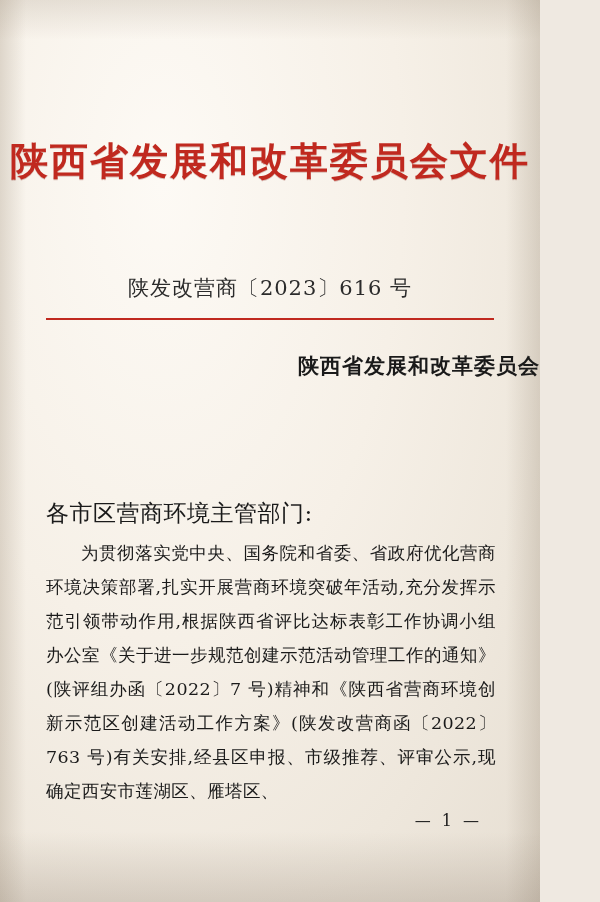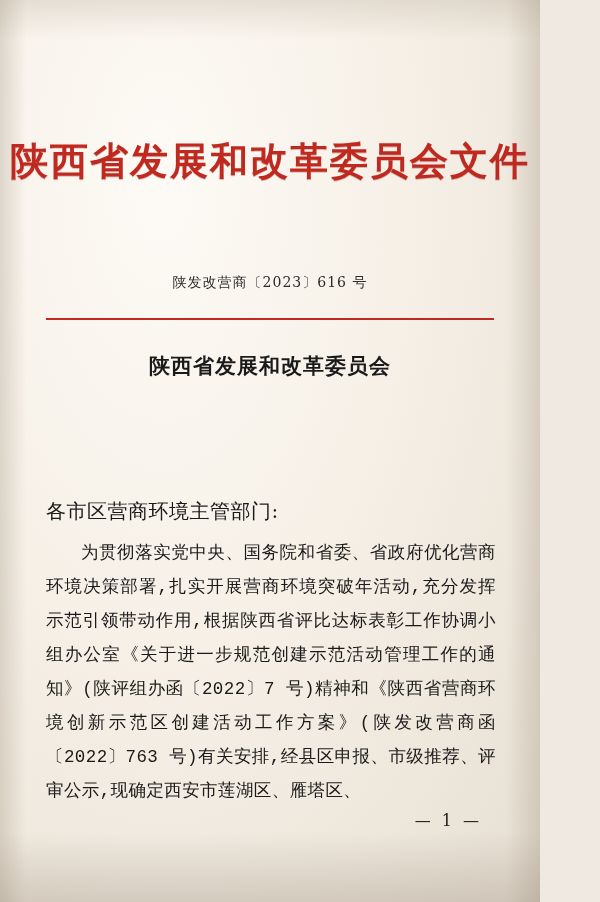--- a/index.html
+++ b/index.html
@@ -69,21 +69,21 @@
     white-space: nowrap;
   }
 
   .doc-number {
     position: absolute;
     top: 274px;
     left: 0;
     right: 0;
     text-align: center;
     color: #2b2b2b;
-    font-size: 14px;
+    font-size: 21px;
     letter-spacing: 1px;
   }
 
   .red-rule {
     position: absolute;
     top: 318px;
     left: 46px;
     right: 46px;
     height: 2px;
     background: #c0291f;
@@ -94,47 +94,46 @@
     top: 348px;
     left: 0;
     right: 0;
     text-align: center;
     color: #1a1a1a;
     font-weight: bold;
     font-size: 21px;
     line-height: 35px;
     letter-spacing: 1px;
   }
-  .subject div { white-space: nowrap; }
+  .subject div { white-space: nowrap; text-align: right; }
 
   .salutation {
     position: absolute;
     top: 498px;
     left: 46px;
     color: #1a1a1a;
-    font-size: 20px;
+    font-size: 23px;
     letter-spacing: 0.5px;
   }
 
   .body-text {
     position: absolute;
     top: 536px;
     left: 46px;
     right: 44px;
     color: #1a1a1a;
     font-size: 17.5px;
     line-height: 34px;
     text-align: justify;
     text-justify: inter-ideograph;
     letter-spacing: 0.4px;
   }
   .body-text p {
     margin: 0;
     text-indent: 2em;
-    font-family: Liberation Mono, monospace;
   }
 
   .page-number {
     position: absolute;
     bottom: 72px;
     right: 58px;
     color: #1a1a1a;
     font-size: 16px;
     letter-spacing: 3px;
   }

